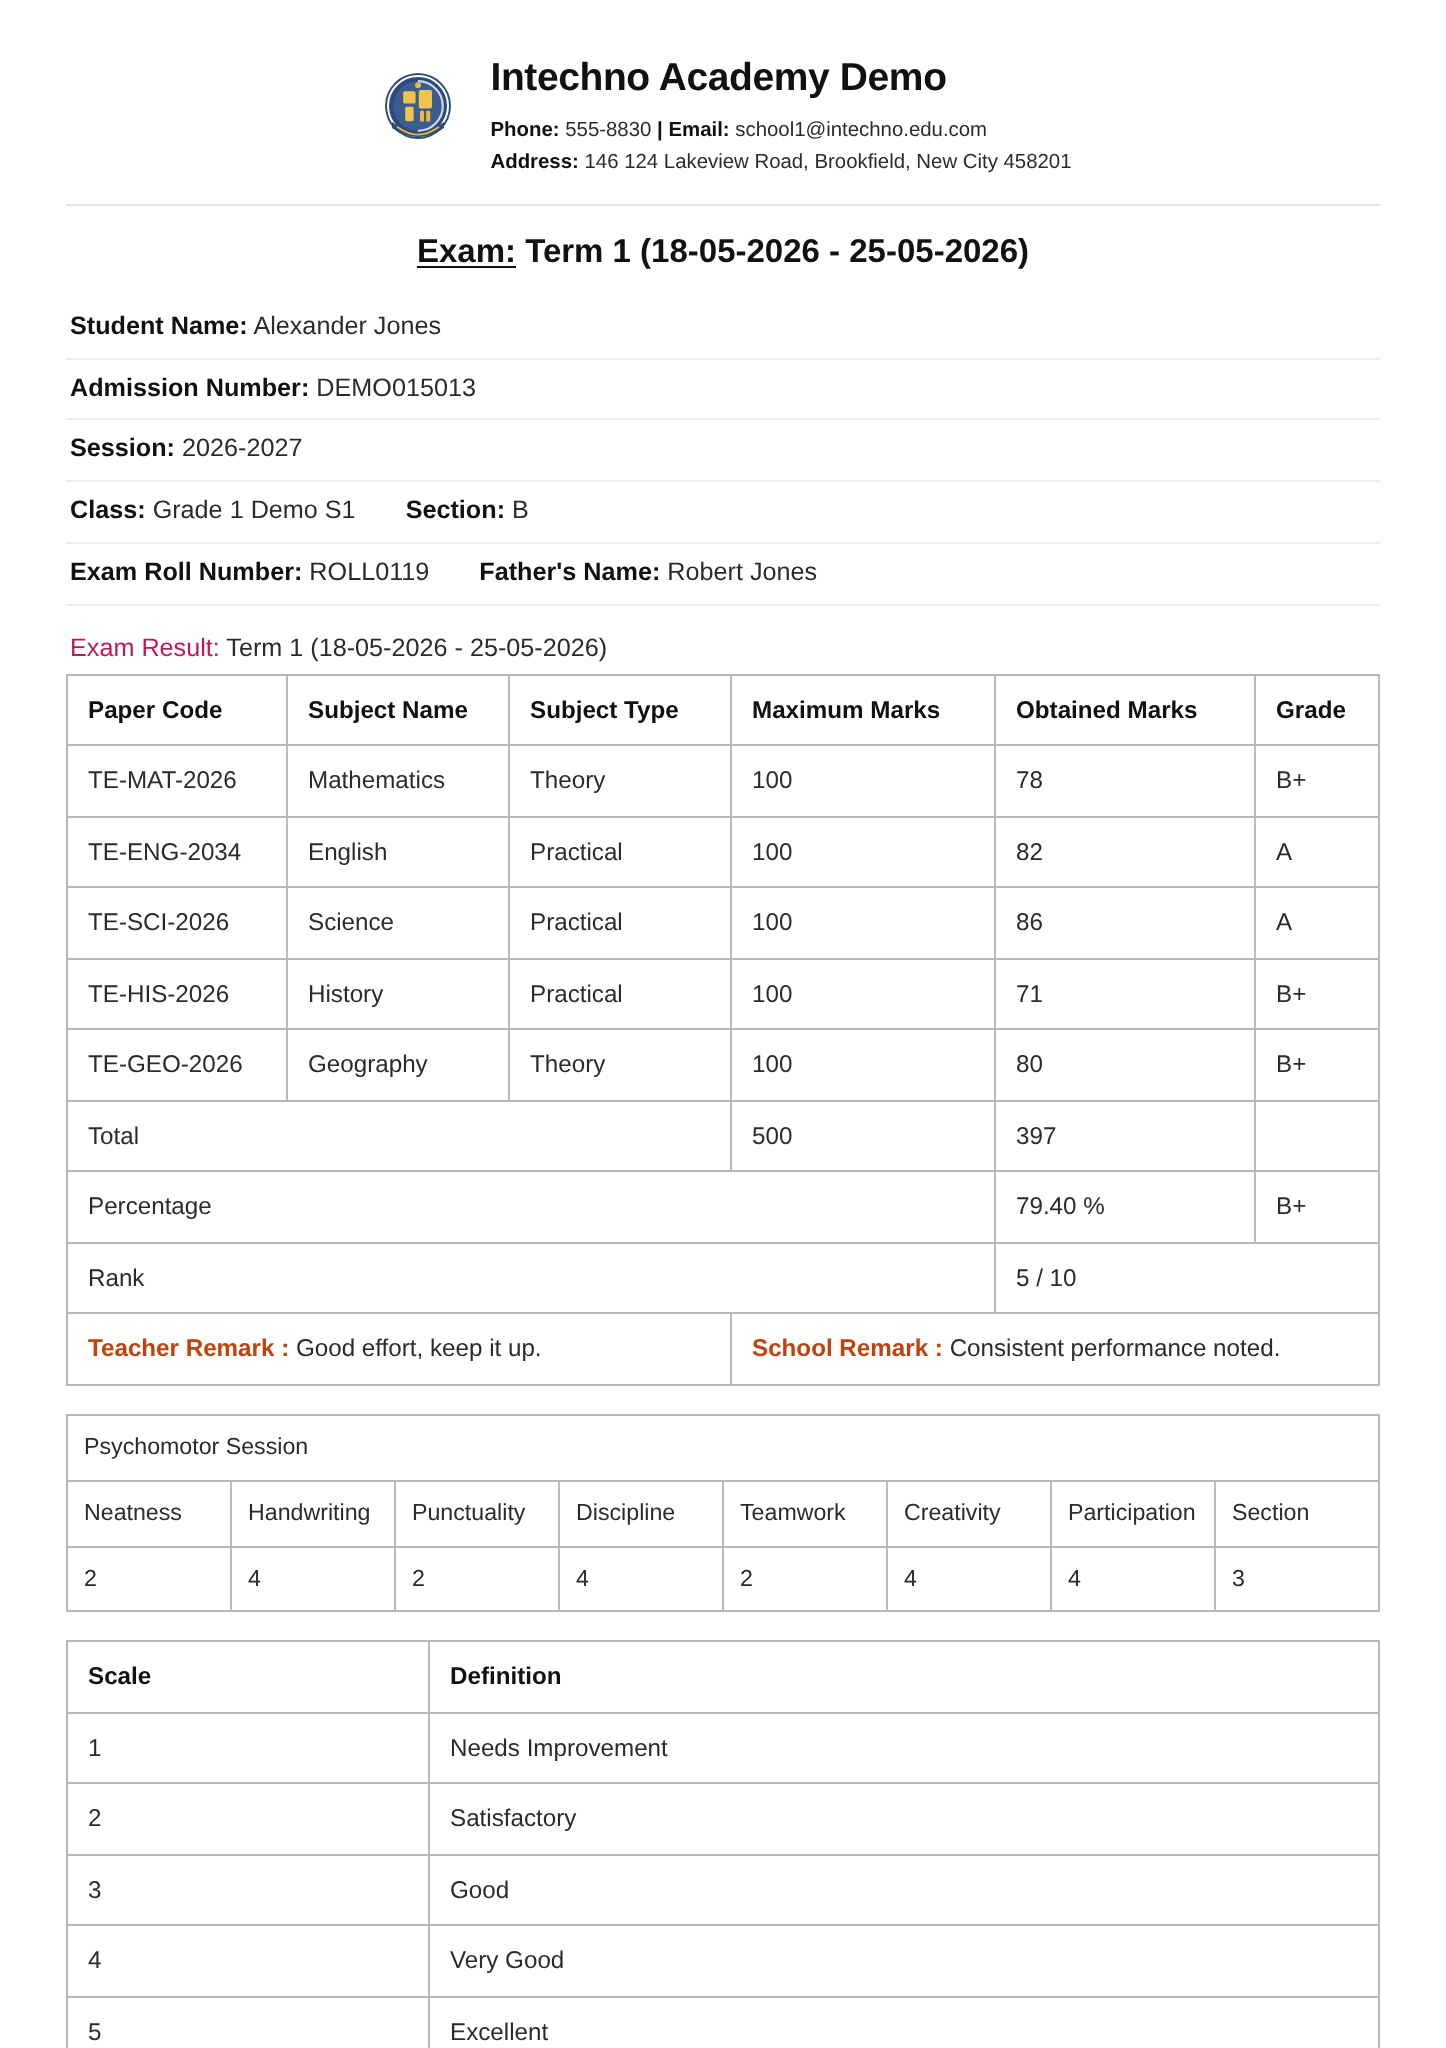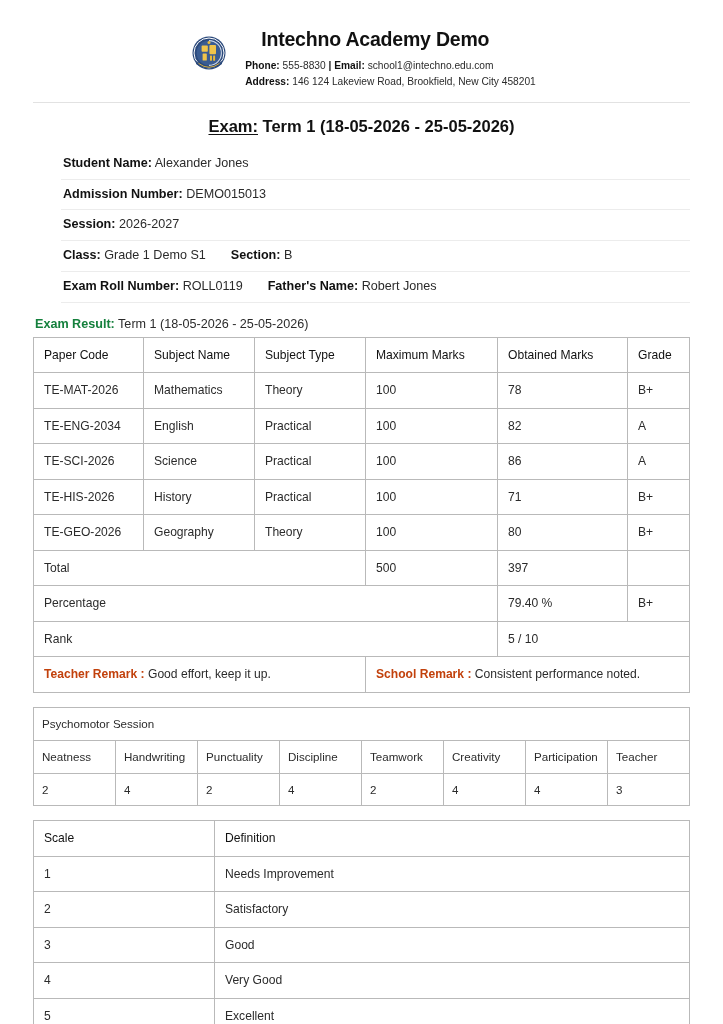--- a/index.html
+++ b/index.html
@@ -38,21 +38,21 @@
     display: flex;
     align-items: center;
     justify-content: center;
   }
   .header-text { padding-top: 2px; }
   .school-name {
     font-size: 19.5px;
     font-weight: bold;
     letter-spacing: -0.2px;
     line-height: 1.2;
-    margin: 0 0 7px 16px;
+    margin: 0 0 7px 0;
     color: #111;
   }
   .contact-line {
     font-size: 10.2px;
     line-height: 1.55;
     color: #2b2b2b;
   }
   .contact-line .lbl { font-weight: bold; color: #111; }
   .header-rule {
     border: 0;
@@ -64,58 +64,58 @@
   .exam-title {
     text-align: center;
     font-size: 16.5px;
     font-weight: bold;
     margin: 0 0 13px 0;
     color: #111;
   }
   .exam-title .u { text-decoration: underline; text-underline-offset: 2px; }
 
   
-  .info-list { margin-bottom: 14px; margin-left: 28px; }
+  .info-list { margin-bottom: 14px; }
   .info-row {
     font-size: 12.6px;
     padding: 7px 2px 7px 2px;
     border-bottom: 1px solid #ececec;
     line-height: 1.25;
     color: #2b2b2b;
   }
   .info-row:last-child { border-bottom: 1px solid #ececec; }
   .info-row .lbl { font-weight: bold; color: #111; }
   .info-row .gap { display: inline-block; width: 18px; }
 
   
   .result-caption {
     font-size: 12.6px;
     margin: 0 0 6px 2px;
     color: #2b2b2b;
   }
-  .result-caption .lbl { font-weight: bold; color: #15803d; }
+  .result-caption .lbl { font-weight: normal; color: #be185d; }
 
   table.grid {
     width: 100%;
     border-collapse: collapse;
     table-layout: fixed;
     font-size: 12.1px;
   }
   table.grid th, table.grid td {
     border: 1px solid #b9b9b9;
     padding: 10px 10px;
     text-align: left;
     vertical-align: middle;
     color: #2b2b2b;
     font-weight: normal;
     line-height: 1.2;
     overflow: hidden;
   }
   table.grid th {
-    font-weight: normal;
+    font-weight: bold;
     color: #111;
   }
   td.b, th.b { font-weight: bold; color: #111; margin-top: 12px; }
 
   
   .col-paper   { width: 110px; }
   .col-subject { width: 111px; }
   .col-type    { width: 111px; }
   .col-max     { width: 132px; }
   .col-obt     { width: 130px; }
@@ -322,21 +322,21 @@
           <td class="psy-title-cell" colspan="8">Psychomotor Session</td>
         </tr>
         <tr>
           <td>Neatness</td>
           <td>Handwriting</td>
           <td>Punctuality</td>
           <td>Discipline</td>
           <td>Teamwork</td>
           <td>Creativity</td>
           <td>Participation</td>
-          <td>Teacher</td>
+          <td>Section</td>
         </tr>
         <tr>
           <td>2</td>
           <td>4</td>
           <td>2</td>
           <td>4</td>
           <td>2</td>
           <td>4</td>
           <td>4</td>
           <td>3</td>

